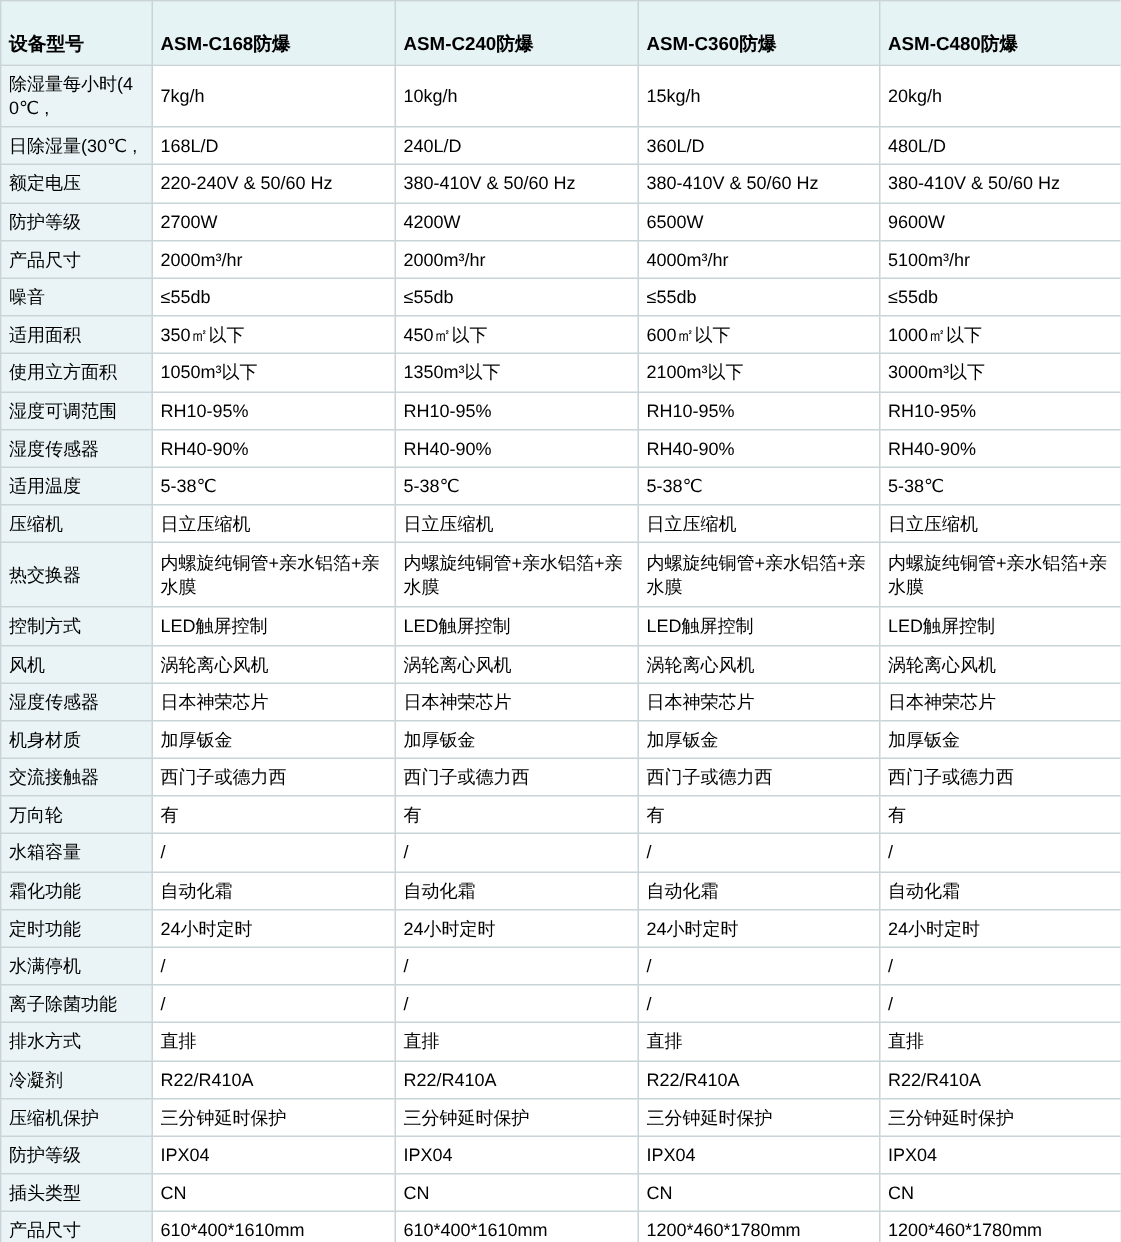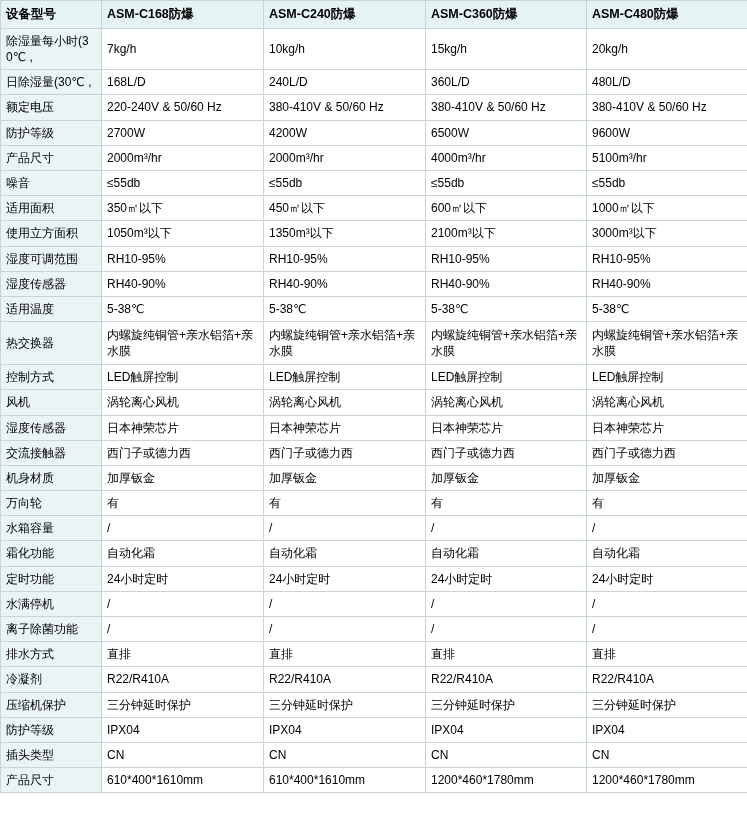--- a/index.html
+++ b/index.html
@@ -30,21 +30,21 @@
   }
   table.spec col.c0 { width: 101px; }
   table.spec col.c1 { width: 162px; }
   table.spec col.c2 { width: 162px; }
   table.spec col.c3 { width: 161px; }
   table.spec col.c4 { width: 161px; }
   tr.header-row td {
     background: #e6f3f5;
     font-weight: bold;
     font-size: 12.5px;
-    padding-top: 5px;
+    padding-top: 20px;
     padding-bottom: 5px;
   }
   td.label-cell {
     background: #eaf4f6;
     font-size: 12px;
   }
   td.value-cell {
     background: #ffffff;
     font-size: 12px;
   }
@@ -65,21 +65,21 @@
   </colgroup>
   <tbody id="table-body">
       <tr class="header-row">
         <td>设备型号</td>
         <td>ASM-C168防爆</td>
         <td>ASM-C240防爆</td>
         <td>ASM-C360防爆</td>
         <td>ASM-C480防爆</td>
       </tr>
       <tr>
-        <td class="label-cell">除湿量每小时(30℃ ,</td>
+        <td class="label-cell">除湿量每小时(40℃ ,</td>
         <td class="value-cell">7kg/h</td>
         <td class="value-cell">10kg/h</td>
         <td class="value-cell">15kg/h</td>
         <td class="value-cell">20kg/h</td>
       </tr>
       <tr>
         <td class="label-cell">日除湿量(30℃ ,</td>
         <td class="value-cell">168L/D</td>
         <td class="value-cell">240L/D</td>
         <td class="value-cell">360L/D</td>
@@ -141,20 +141,27 @@
         <td class="value-cell">RH40-90%</td>
         <td class="value-cell">RH40-90%</td>
       </tr>
       <tr>
         <td class="label-cell">适用温度</td>
         <td class="value-cell">5-38℃</td>
         <td class="value-cell">5-38℃</td>
         <td class="value-cell">5-38℃</td>
         <td class="value-cell">5-38℃</td>
       </tr>
+      <tr>
+        <td class="label-cell">压缩机</td>
+        <td class="value-cell">日立压缩机</td>
+        <td class="value-cell">日立压缩机</td>
+        <td class="value-cell">日立压缩机</td>
+        <td class="value-cell">日立压缩机</td>
+      </tr>
       <tr class="tall">
         <td class="label-cell">热交换器</td>
         <td class="value-cell">内螺旋纯铜管+亲水铝箔+亲水膜</td>
         <td class="value-cell">内螺旋纯铜管+亲水铝箔+亲水膜</td>
         <td class="value-cell">内螺旋纯铜管+亲水铝箔+亲水膜</td>
         <td class="value-cell">内螺旋纯铜管+亲水铝箔+亲水膜</td>
       </tr>
       <tr>
         <td class="label-cell">控制方式</td>
         <td class="value-cell">LED触屏控制</td>
@@ -170,32 +177,32 @@
         <td class="value-cell">涡轮离心风机</td>
       </tr>
       <tr>
         <td class="label-cell">湿度传感器</td>
         <td class="value-cell">日本神荣芯片</td>
         <td class="value-cell">日本神荣芯片</td>
         <td class="value-cell">日本神荣芯片</td>
         <td class="value-cell">日本神荣芯片</td>
       </tr>
       <tr>
+        <td class="label-cell">机身材质</td>
+        <td class="value-cell">加厚钣金</td>
+        <td class="value-cell">加厚钣金</td>
+        <td class="value-cell">加厚钣金</td>
+        <td class="value-cell">加厚钣金</td>
+      </tr>
+      <tr>
         <td class="label-cell">交流接触器</td>
         <td class="value-cell">西门子或德力西</td>
         <td class="value-cell">西门子或德力西</td>
         <td class="value-cell">西门子或德力西</td>
         <td class="value-cell">西门子或德力西</td>
-      </tr>
-      <tr>
-        <td class="label-cell">机身材质</td>
-        <td class="value-cell">加厚钣金</td>
-        <td class="value-cell">加厚钣金</td>
-        <td class="value-cell">加厚钣金</td>
-        <td class="value-cell">加厚钣金</td>
       </tr>
       <tr>
         <td class="label-cell">万向轮</td>
         <td class="value-cell">有</td>
         <td class="value-cell">有</td>
         <td class="value-cell">有</td>
         <td class="value-cell">有</td>
       </tr>
       <tr>
         <td class="label-cell">水箱容量</td>

